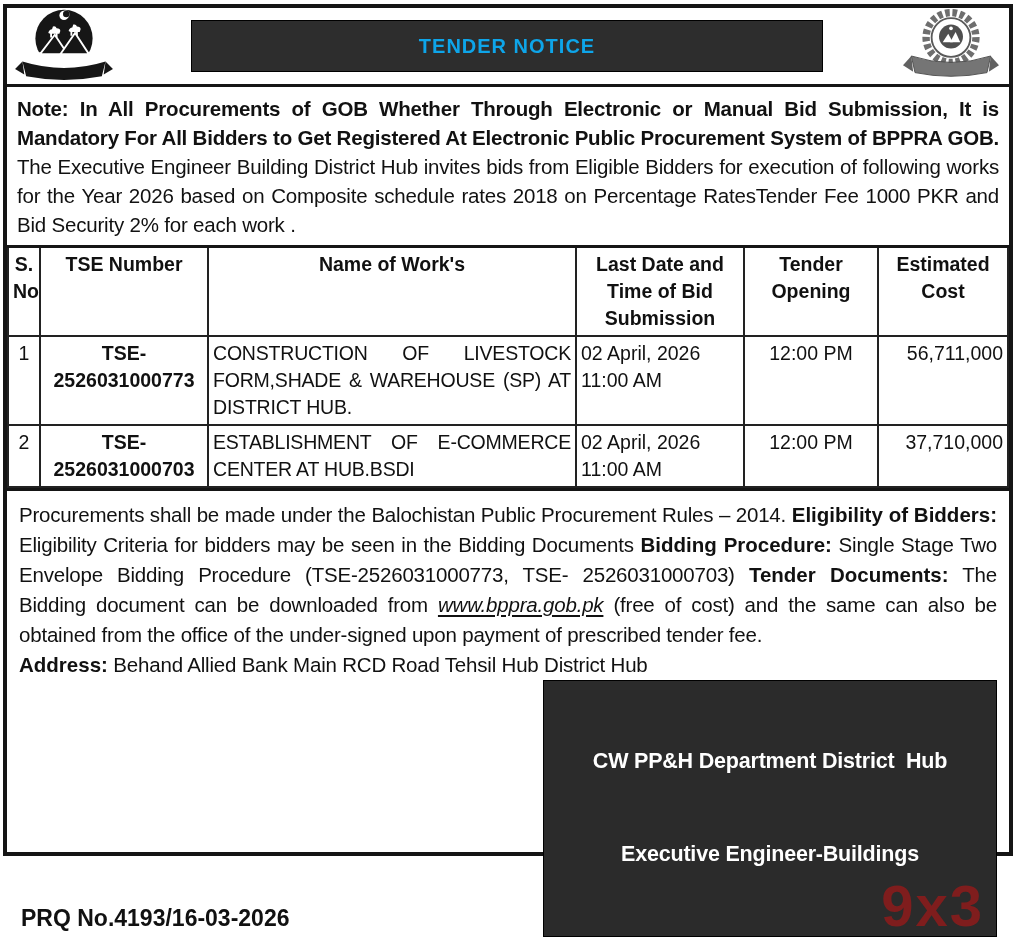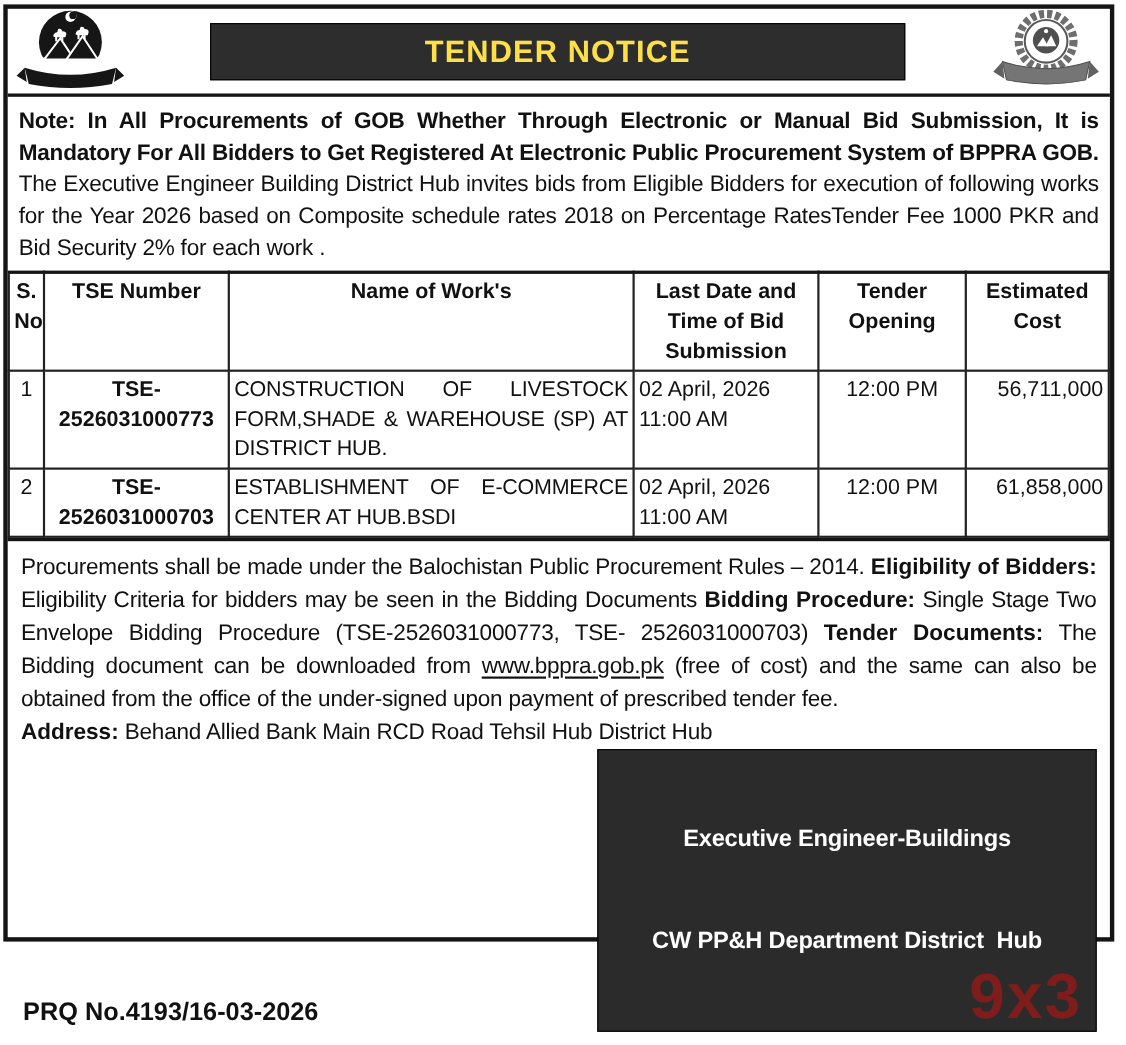--- a/index.html
+++ b/index.html
@@ -14,21 +14,21 @@
     display:flex;flex-direction:column;box-sizing:border-box;
   }
   
   .header{height:80px;display:flex;align-items:center;padding:0 6px;box-sizing:border-box;}
   .emblem{flex:0 0 auto;}
   .title-bar{
     flex:1;margin:0 76px;height:50px;background:#2d2d2d;border:1px solid #000;
     display:flex;align-items:center;justify-content:center;
   }
   .title-bar span{
-    color:#fde047;font-size:28px;font-weight:bold;letter-spacing:1px;
+    color:#0ea5e9;font-size:20px;font-weight:bold;letter-spacing:1px;
   }
   
   .note{
     border-top:3px solid #151515;padding:7px 10px 6px 10px;
     font-size:20.5px;line-height:29px;text-align:justify;letter-spacing:-0.2px;
   }
   .note b{font-weight:bold;margin-top:40px;}
   
   table.tender{
     width:100%;border-collapse:collapse;border-top:3px solid #151515;
@@ -50,21 +50,21 @@
   tr.row-1 td{height:84px;}
   tr.row-2 td{height:60px;}
   
   .body-sec{
     flex:1;border-top:3px solid #151515;padding:9px 12px 0 12px;
     font-size:20.5px;line-height:30px;display:flex;flex-direction:column;
     box-sizing:border-box;letter-spacing:-0.2px;
   }
   .body-par{text-align:justify;}
   .body-par b{letter-spacing:0;margin-top:44px;}
-  .u{text-decoration:underline;text-underline-offset:3px;color:inherit;}
+  .u{text-decoration:underline;text-underline-offset:3px;color:inherit;font-style:italic;}
   .contact-line{text-align:center;font-weight:bold;margin-top:1px;}
   .contact-line .gap{display:inline-block;width:14px;}
   .bottom-row{
     margin-top:auto;display:flex;justify-content:space-between;align-items:flex-end;
   }
   .prq{font-size:23px;font-weight:bold;padding:0 0 4px 2px;letter-spacing:0;}
   .sig-box{
     background:#2b2b2b;border:1px solid #000;color:#fff;text-align:center;
     font-weight:bold;font-size:21.5px;line-height:31px;padding:3px 12px 4px 12px;
     width:428px;white-space:pre-wrap;
@@ -146,34 +146,34 @@
       <td class="cell-date">02 April, 2026 11:00 AM</td>
       <td class="cell-open">12:00 PM</td>
       <td class="cell-cost">56,711,000</td>
     </tr>
     <tr class="row-2">
       <td class="cell-sno">2</td>
       <td class="cell-tse">TSE-2526031000703</td>
       <td class="cell-work">ESTABLISHMENT OF E-COMMERCE CENTER AT HUB.BSDI</td>
       <td class="cell-date">02 April, 2026 11:00 AM</td>
       <td class="cell-open">12:00 PM</td>
-      <td class="cell-cost">61,858,000</td>
+      <td class="cell-cost">37,710,000</td>
     </tr>
   </tbody>
     </table>
 
   <div class="body-sec">
     <div class="body-par">
       <span>Procurements shall be made under the Balochistan Public Procurement Rules – 2014. </span><b>Eligibility of Bidders:</b><span>  Eligibility Criteria for bidders may be seen in the Bidding Documents </span><b>Bidding Procedure:</b><span> Single Stage Two Envelope Bidding Procedure (TSE-2526031000773, TSE- 2526031000703) </span><b>Tender Documents:</b><span> The Bidding document can be downloaded from </span><a class="u">www.bppra.gob.pk</a><span> (free of cost) and the same can also be obtained from the office of the under-signed upon payment of prescribed tender fee. </span><br>
       <b>Address:</b><span> Behand Allied Bank Main RCD Road Tehsil Hub District Hub</span>
     </div>
     <div class="bottom-row">
       <div class="prq">PRQ No.4193/16-03-2026</div>
       <div class="sig-box">
+        <div>CW PP&amp;H Department District  Hub</div>
         <div>Executive Engineer-Buildings</div>
-        <div>CW PP&amp;H Department District  Hub</div>
       </div>
     </div>
   </div>
 
 </div>
 
 <div class="size-label">9x3</div>
 
 </body></html>

